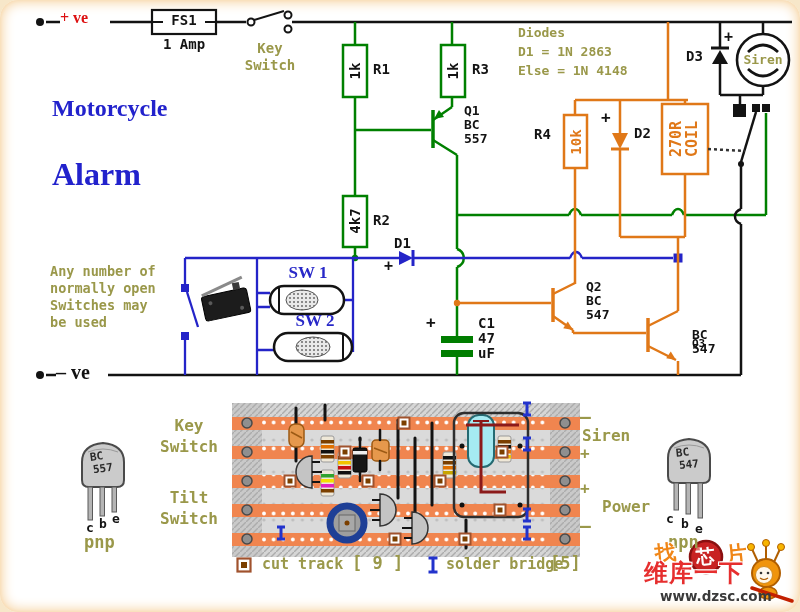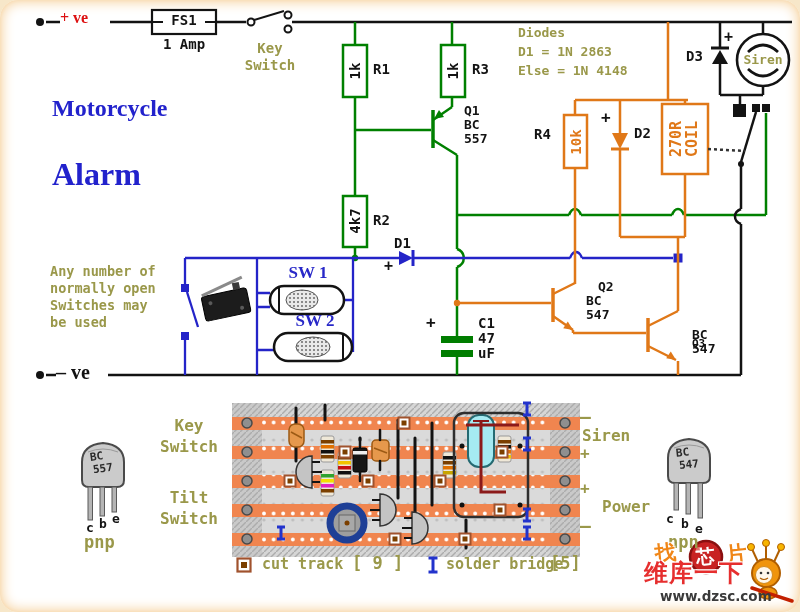--- a/index.html
+++ b/index.html
@@ -461,21 +461,21 @@
 <div class="t serif ctr" style="left:272px;top:264px;width:72px;font-size:17px;color:#2828C8;">SW 1</div>
 <div class="t serif ctr" style="left:276px;top:312px;width:78px;font-size:17px;color:#2828C8;">SW 2</div>
 
 <div class="t mono blk" style="left:394px;top:236px;font-size:14px;">D1</div>
 <div class="t mono blk" style="left:384px;top:259px;font-size:15px;">+</div>
 <div class="t mono blk" style="left:426px;top:315px;font-size:16px;">+</div>
 <div class="t mono blk" style="left:478px;top:316px;font-size:14px;">C1</div>
 <div class="t mono blk" style="left:478px;top:331px;font-size:14px;">47</div>
 <div class="t mono blk" style="left:478px;top:346px;font-size:14px;">uF</div>
 
-<div class="t mono blk" style="left:586px;top:280px;font-size:13px;margin-left:12px;">Q2</div>
+<div class="t mono blk" style="left:586px;top:280px;font-size:13px;">Q2</div>
 <div class="t mono blk" style="left:586px;top:294px;font-size:13px;">BC</div>
 <div class="t mono blk" style="left:586px;top:308px;font-size:13px;">547</div>
 <div class="t mono blk" style="left:692px;top:314px;font-size:11px;margin-top:24px;">Q3</div>
 <div class="t mono blk" style="left:692px;top:328px;font-size:13px;">BC</div>
 <div class="t mono blk" style="left:692px;top:342px;font-size:13px;">547</div>
 
 <div class="t mono blk" style="left:534px;top:127px;font-size:14px;">R4</div>
 <div class="t mono rot orange" style="left:549px;top:130px;width:53px;height:24px;font-size:14px;">10k</div>
 <div class="t mono blk" style="left:634px;top:126px;font-size:14px;">D2</div>
 <div class="t mono blk" style="left:601px;top:110px;font-size:16px;">+</div>

